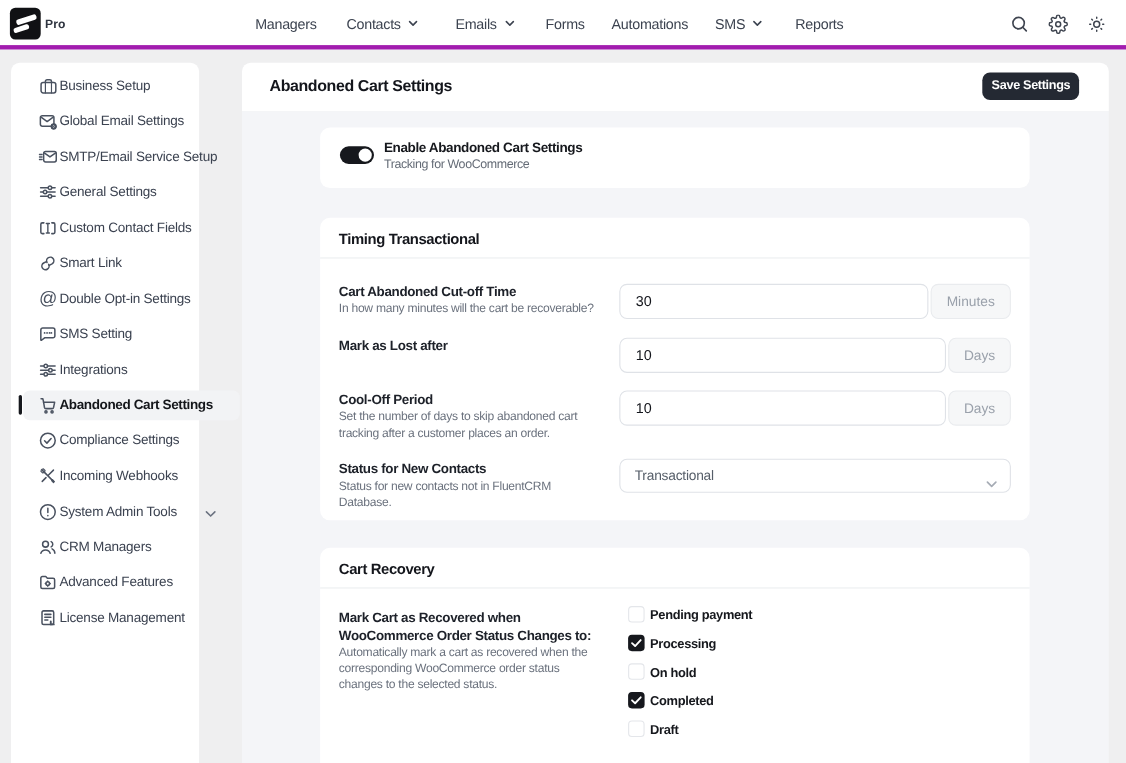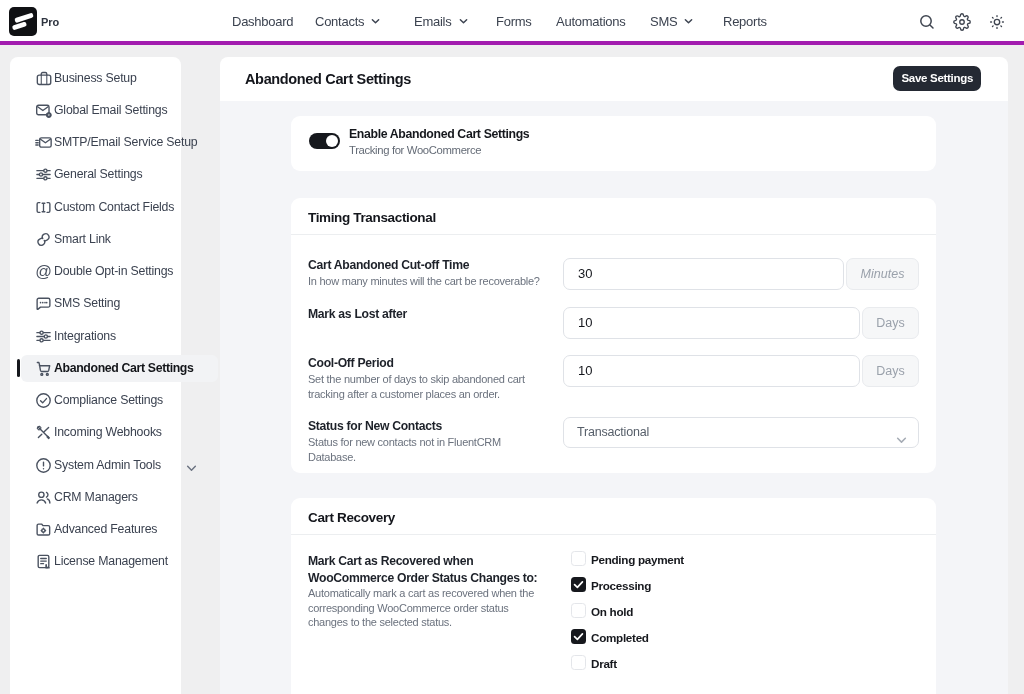--- a/index.html
+++ b/index.html
@@ -52,21 +52,21 @@
   <div class="logo">
     <svg width="28" height="28" viewBox="0 0 28 28">
         <g fill="#fff">
           <rect x="5.5" y="8.4" width="19" height="4.9" rx="2" transform="rotate(-18 15 10.8)"></rect>
           <rect x="3.2" y="16.6" width="14.5" height="4.7" rx="2" transform="rotate(-18 10.5 19)"></rect>
         </g>
       </svg>
   </div>
   <span class="pro">Pro</span>
   <div class="nav">
-    <span class="ni" style="left:232px">Dashboard</span>
+    <span class="ni" style="left:232px">Managers</span>
     <span class="ni" style="left:315px">Contacts<svg class="chev" viewBox="0 0 10 10">
           <path d="M1.5 3 L5 6.5 L8.5 3" fill="none" stroke="#3c4350" stroke-width="1.6" stroke-linecap="round" stroke-linejoin="round"></path>
         </svg></span>
     <span class="ni" style="left:414px">Emails<svg class="chev" viewBox="0 0 10 10">
           <path d="M1.5 3 L5 6.5 L8.5 3" fill="none" stroke="#3c4350" stroke-width="1.6" stroke-linecap="round" stroke-linejoin="round"></path>
         </svg></span>
     <span class="ni" style="left:496px">Forms</span>
     <span class="ni" style="left:556px">Automations</span>
     <span class="ni" style="left:650px">SMS<svg class="chev" viewBox="0 0 10 10">
           <path d="M1.5 3 L5 6.5 L8.5 3" fill="none" stroke="#3c4350" stroke-width="1.6" stroke-linecap="round" stroke-linejoin="round"></path>
@@ -235,21 +235,21 @@
     <div class="t2">Tracking for WooCommerce</div>
   </div>
 
   <div class="card card2">
     <div class="chead">
         <span class="ct">Timing Transactional</span>
       </div>
     <div class="lbl" style="top:60px">Cart Abandoned Cut-off Time</div>
     <div class="dsc" style="top:76px">In how many minutes will the cart be recoverable?</div>
     <div class="inp" style="top:60px; width:281px;">30</div>
-    <div class="sfx" style="top:60px; left:555px; width:73px; line-height:30px;font-style:italic;">Minutes</div>
+    <div class="sfx" style="top:60px; left:555px; width:73px; line-height:30px;">Minutes</div>
 
     <div class="lbl" style="top:109px">Mark as Lost after</div>
     <div class="inp" style="top:109px; width:297px;">10</div>
     <div class="sfx" style="top:109px; left:571px; width:57px; line-height:30px;">Days</div>
 
     <div class="lbl" style="top:158px">Cool-Off Period</div>
     <div class="dsc" style="top:174px">Set the number of days to skip abandoned cart<br>tracking after a customer places an order.</div>
     <div class="inp" style="top:157px; width:297px;">10</div>
     <div class="sfx" style="top:157px; left:571px; width:57px; line-height:30px;">Days</div>
 

